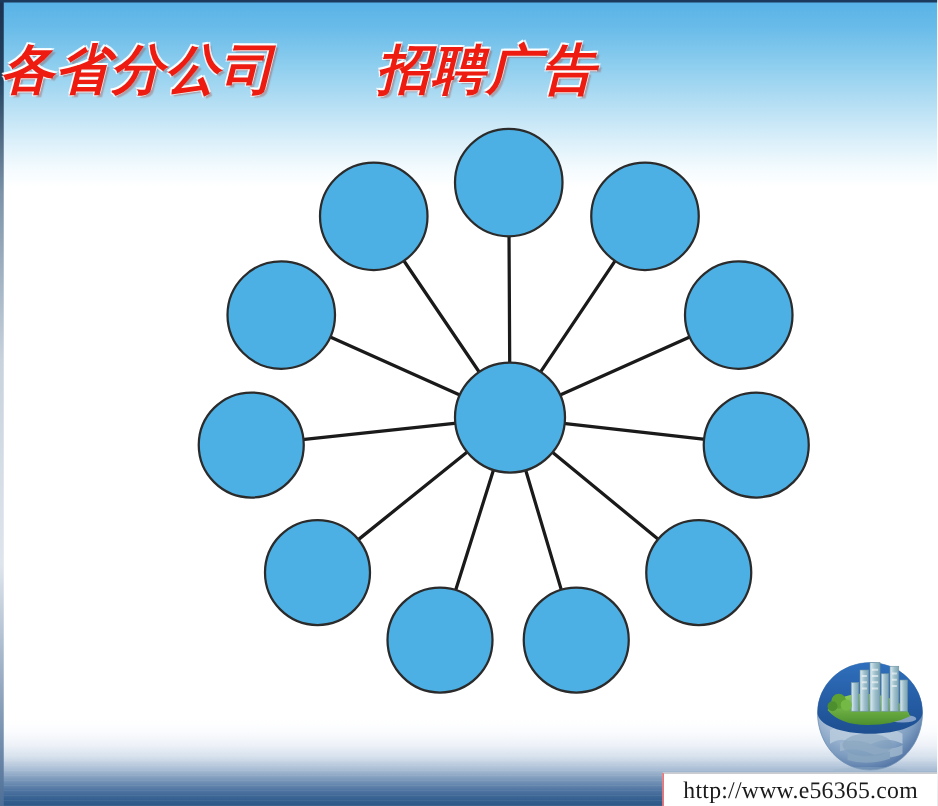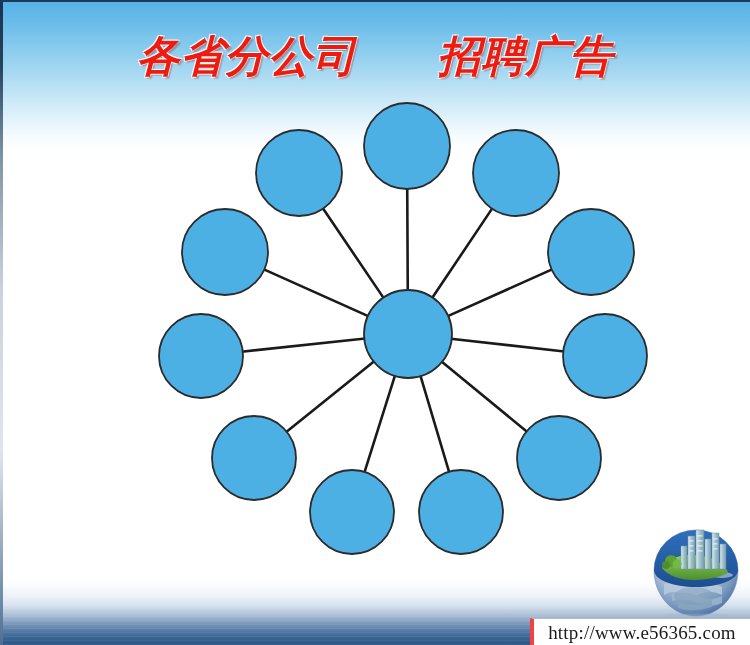--- a/index.html
+++ b/index.html
@@ -89,21 +89,21 @@
     width: 750px; height: 2px;
     background: #1c3a5c;
   }
 
   
   .title-row {
     position: absolute;
     left: 0;
     top: 34px;
     width: 750px;
-    text-align: center;
+    text-align: left;
     white-space: nowrap;
   }
   .title-text {
     display: inline-block;
     font-family: "DejaVu Sans", "Liberation Sans", sans-serif;
     font-size: 43px;
     font-weight: bold;
     font-style: italic;
     color: #ee1c10;
     letter-spacing: 1px;
@@ -160,21 +160,21 @@
 
   
   .url-box {
     position: absolute;
     left: 530px;
     top: 618px;
     width: 220px;
     height: 27px;
     background: #ffffff;
     border-top: 1px solid #b9bcc0;
-    border-left: 4px solid #ef4444;
+    border-left: 1px solid #ef4444;
     box-sizing: border-box;
     display: flex;
     align-items: center;
     justify-content: center;
   }
   .url-text {
     font-family: "Liberation Serif", "DejaVu Serif", serif;
     font-size: 19px;
     color: #1b1b1b;
     letter-spacing: 0.2px;

